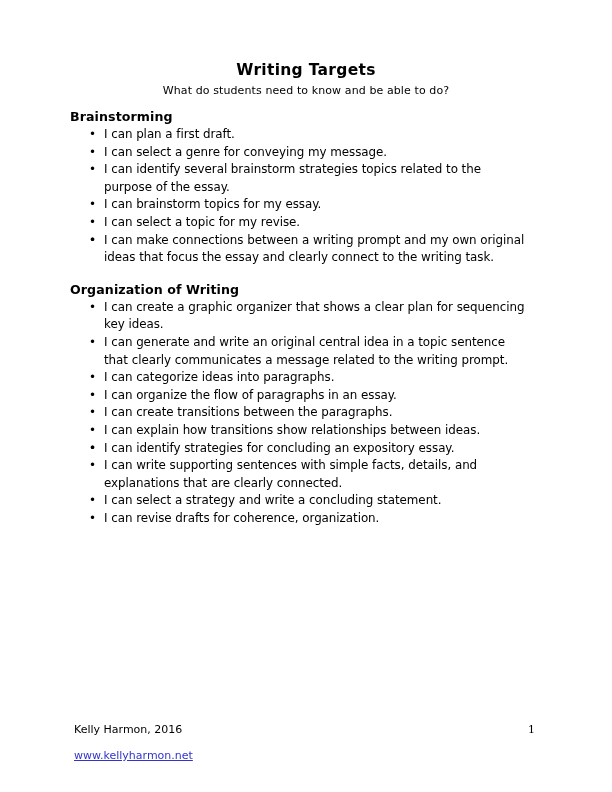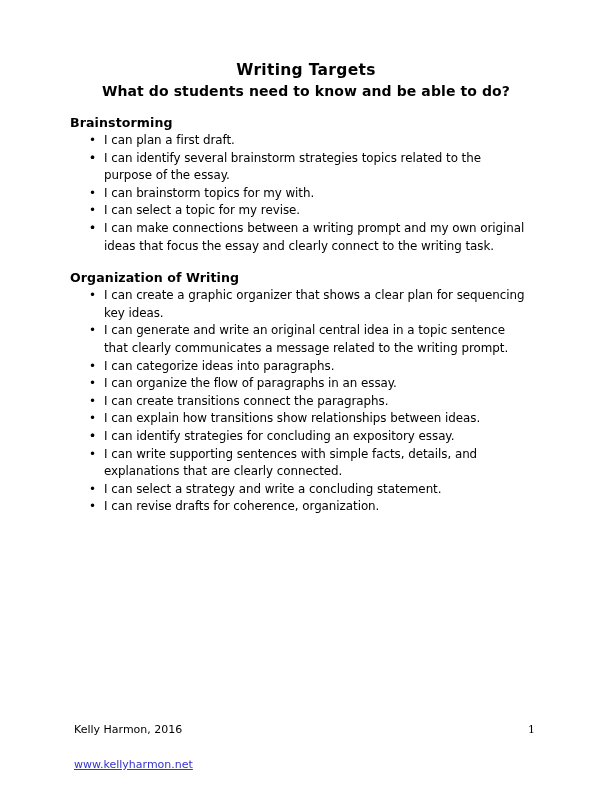--- a/index.html
+++ b/index.html
@@ -28,32 +28,32 @@
     text-align: center;
   }
   .doc-title {
     font-size: 15.5px;
     font-weight: bold;
     letter-spacing: 0.3px;
     line-height: 20px;
     margin: 0;
   }
   .doc-subtitle {
-    font-size: 14px;
-    font-weight: bold;
+    font-size: 11px;
+    font-weight: normal;
     letter-spacing: 0.1px;
     line-height: 16px;
     margin: 3px 0 0 0;
   }
 
   
   .doc-body {
     position: absolute;
     left: 70px;
-    top: 114px;
+    top: 108px;
     width: 460px;
   }
 
   .section {
     margin-bottom: 14px;
   }
   .section:last-child { margin-bottom: 4px; }
 
   .section-heading {
     font-size: 12.6px;
@@ -101,21 +101,21 @@
     line-height: 16px;
   }
   .footer-author {
     display: block;
     color: #000000;
   }
   .footer-link {
     display: block;
     color: #3333cc;
     text-decoration: underline;
-    margin-top: 19px;
+    margin-top: 10px;
   }
   .footer-page-number {
     position: absolute;
     right: 0;
     top: 0;
     font-family: "DejaVu Serif", "Liberation Serif", serif;
     font-size: 11px;
     line-height: 16px;
   }
 </style>
@@ -133,28 +133,29 @@
 
     <div class="section">
       <div class="section-heading">Brainstorming</div>
       <ul class="bullet-list">
         <li class="bullet-item">
           <span class="bullet-dot">•</span>
           <span>I can plan a first draft.</span>
         </li>
         <li class="bullet-item">
           <span class="bullet-dot">•</span>
+          <span>I can select a genre for conveying my message.</span>
         </li>
         <li class="bullet-item">
           <span class="bullet-dot">•</span>
           <span>I can identify several brainstorm strategies topics related to the purpose of the essay.</span>
         </li>
         <li class="bullet-item">
           <span class="bullet-dot">•</span>
-          <span>I can brainstorm topics for my with.</span>
+          <span>I can brainstorm topics for my essay.</span>
         </li>
         <li class="bullet-item">
           <span class="bullet-dot">•</span>
           <span>I can select a topic for my revise.</span>
         </li>
         <li class="bullet-item">
           <span class="bullet-dot">•</span>
         </li>
         <li class="bullet-item">
           <span class="bullet-dot">•</span>
@@ -177,21 +178,21 @@
         <li class="bullet-item">
           <span class="bullet-dot">•</span>
           <span>I can categorize ideas into paragraphs.</span>
         </li>
         <li class="bullet-item">
           <span class="bullet-dot">•</span>
           <span>I can organize the flow of paragraphs in an essay.</span>
         </li>
         <li class="bullet-item">
           <span class="bullet-dot">•</span>
-          <span>I can create transitions connect the paragraphs.</span>
+          <span>I can create transitions between the paragraphs.</span>
         </li>
         <li class="bullet-item">
           <span class="bullet-dot">•</span>
           <span>I can explain how transitions show relationships between ideas.</span>
         </li>
         <li class="bullet-item">
           <span class="bullet-dot">•</span>
         </li>
         <li class="bullet-item">
           <span class="bullet-dot">•</span>

